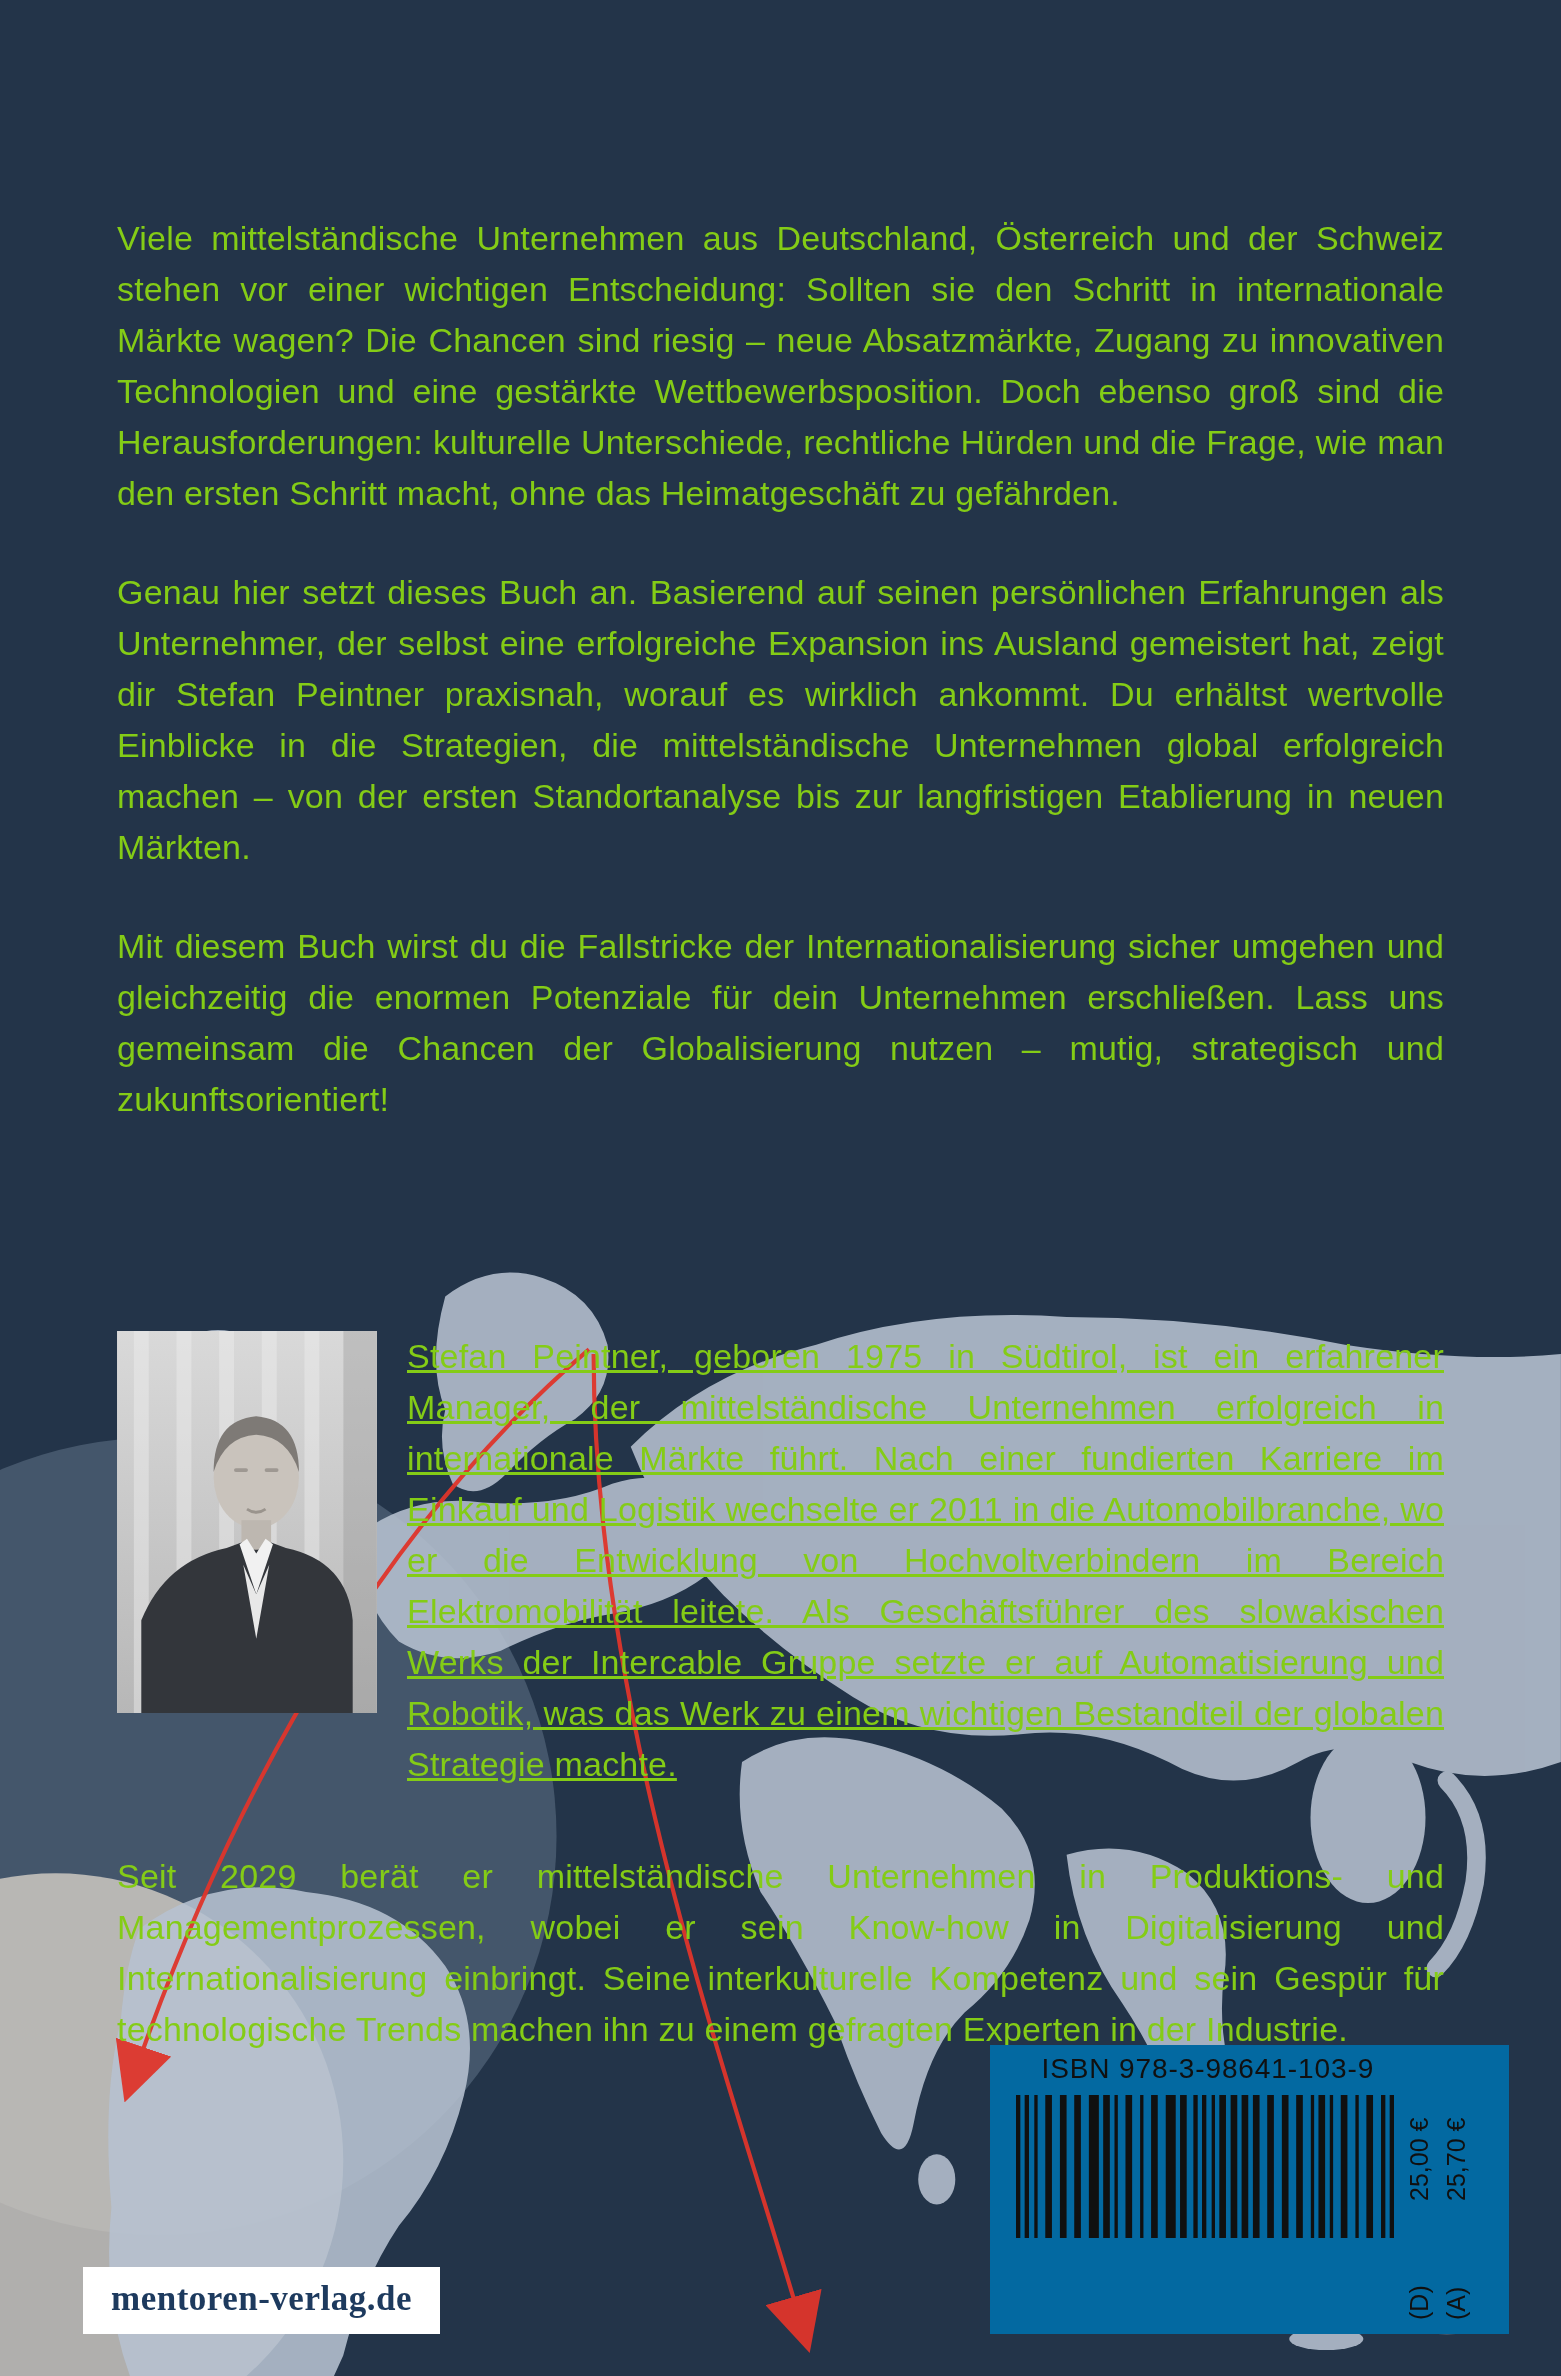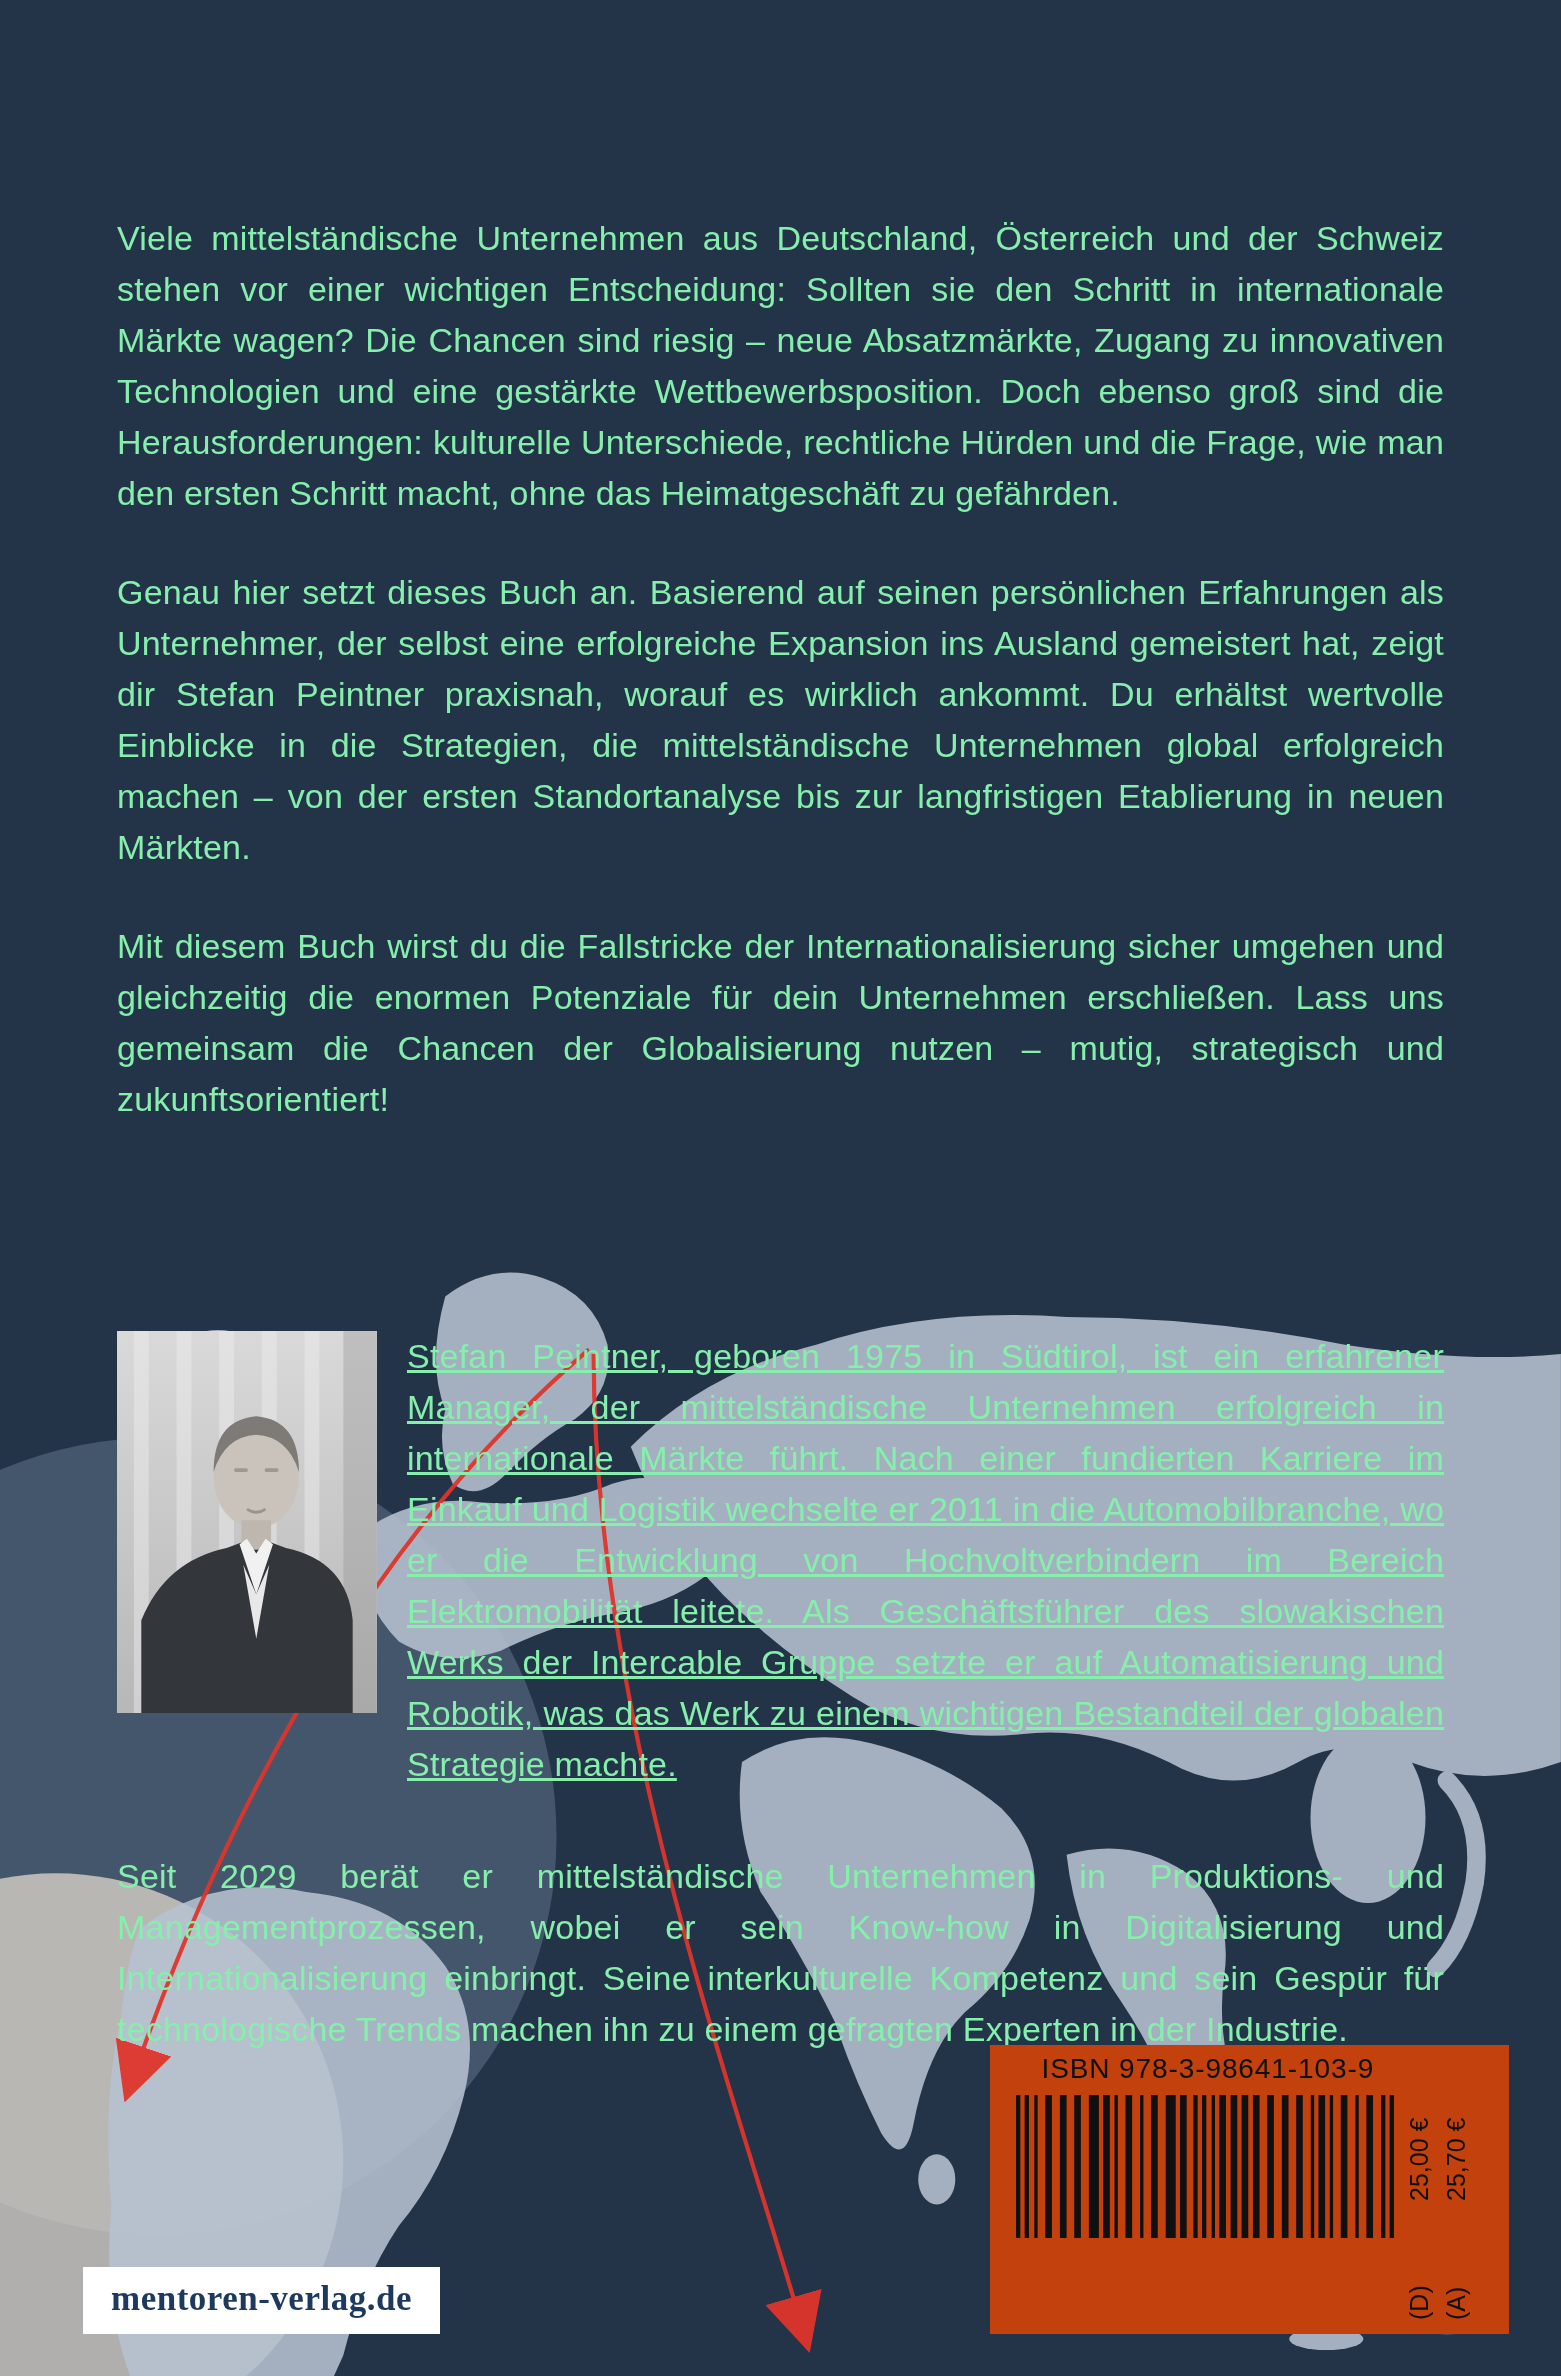--- a/index.html
+++ b/index.html
@@ -7,21 +7,21 @@
   body { font-family:"Liberation Sans", sans-serif; }
 
   .cover{
     position:relative; width:1561px; height:2376px;
     background:#233449; overflow:hidden;
   }
   .map{ position:absolute; left:0; top:0; width:1561px; height:2376px; }
 
   .text-col{
     position:absolute; left:117px; width:1327px; top:213px;
-    color:#86efac; font-size:34px; line-height:51px;
+    color:#84cc16; font-size:34px; line-height:51px;
     text-align:justify; letter-spacing:0.2px;
   }
   .text-col p{ margin:0 0 48px 0; }
 
   .author-row{ display:flex; gap:30px; margin-top:206px; }
   .photo{
     flex:0 0 260px; width:260px; height:382px; overflow:hidden;
     background:#c6c6c6;
   }
   .photo svg{ display:block; width:100%; height:100%; }
@@ -31,21 +31,21 @@
   .publisher{
     position:absolute; left:83px; bottom:42px;
     background:#ffffff; color:#1d3a5e;
     font-family:"Liberation Serif", serif; font-weight:600;
     font-size:35px; padding:12px 28px 15px 28px;
     letter-spacing:0.5px;
   }
 
   .isbn-panel{
     position:absolute; right:52px; bottom:42px;
-    width:519px; height:289px; background:#c2410c; color:#101010;
+    width:519px; height:289px; background:#0369a1; color:#101010;
   }
   .isbn-label{
     position:absolute; top:8.3px; left:9.3px; width:417px;
     text-align:center; font-size:28px; letter-spacing:0.9px;
   }
   .bars-wrap{ position:absolute; left:26px; top:50px; width:378px; height:143px; }
   .bars-wrap svg{ width:100%; height:100%; display:block; }
   .ean-digits{
     position:absolute; top:202px; left:9.3px; width:417px;
     text-align:center; font-size:32px; letter-spacing:2.8px;

